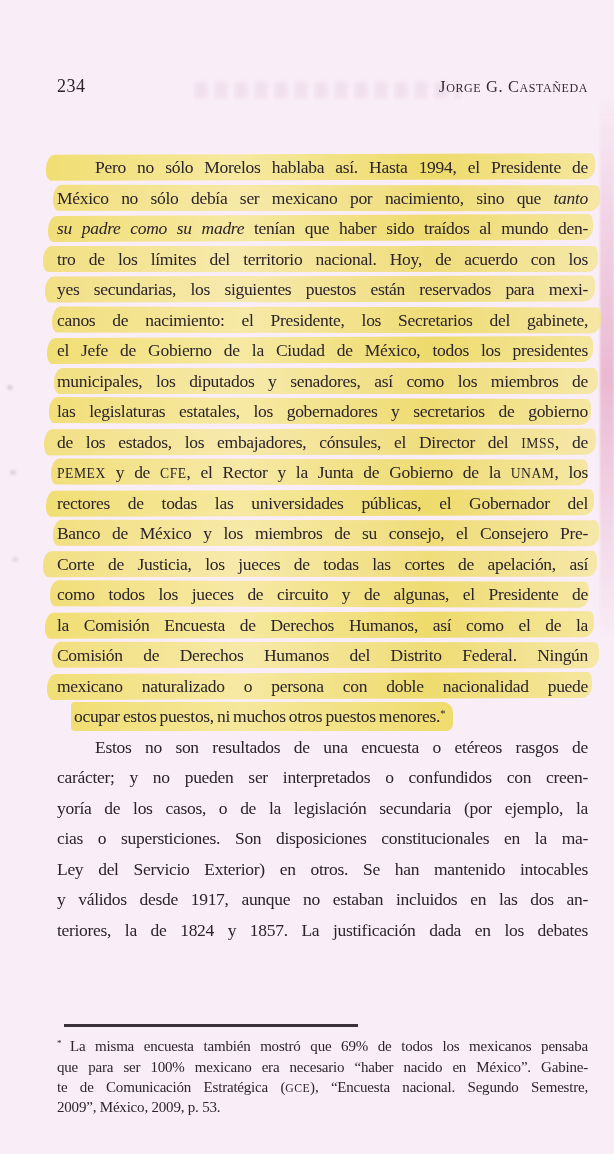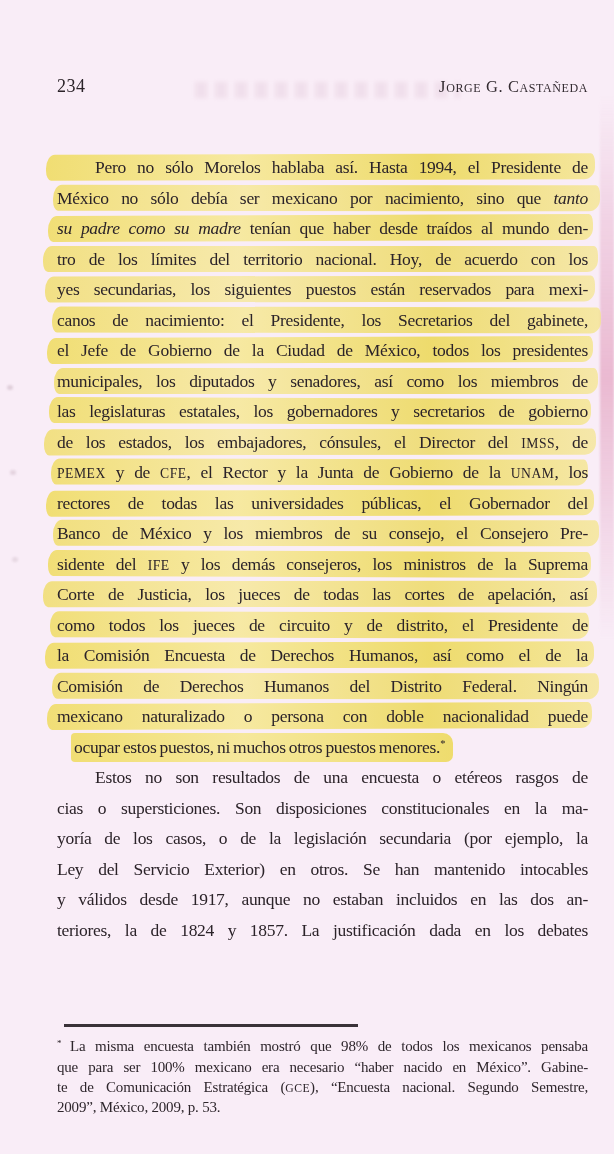--- a/index.html
+++ b/index.html
@@ -100,48 +100,48 @@
   <div class="specks"></div>
 
   <div class="header">
     <span class="pagenum">234</span>
     <span class="runhead">Jorge G. Castañeda</span>
   </div>
 
   <div class="body" id="body">
       <div class="line ind hl" style="--l: -11.5px; --r: -6.4px; --rot: -0.14deg; --hlg: linear-gradient(91deg, rgba(240,221,108,0.95) 0%, rgba(246,232,142,0.83) 35%, rgba(237,218,100,0.95) 70%, rgba(244,229,136,0.81) 100%);"><span>Pero no sólo Morelos hablaba así. Hasta 1994, el Presidente de</span></div>
       <div class="line hl" style="--l: -4.5px; --r: -11.8px; --rot: 0.06deg; --hlg: linear-gradient(91deg, rgba(240,221,108,0.87) 0%, rgba(246,232,142,0.75) 35%, rgba(237,218,100,0.87) 70%, rgba(244,229,136,0.73) 100%);"><span>México no sólo debía ser mexicano por nacimiento, sino que </span><span class="it">tanto</span></div>
-      <div class="line hl" style="--l: -9.4px; --r: -4.2px; --rot: -0.23deg; --hlg: linear-gradient(91deg, rgba(240,221,108,0.93) 0%, rgba(246,232,142,0.81) 35%, rgba(237,218,100,0.93) 70%, rgba(244,229,136,0.79) 100%);"><span class="it">su padre como su madre</span><span> tenían que haber desde traídos al mundo den-</span></div>
+      <div class="line hl" style="--l: -9.4px; --r: -4.2px; --rot: -0.23deg; --hlg: linear-gradient(91deg, rgba(240,221,108,0.93) 0%, rgba(246,232,142,0.81) 35%, rgba(237,218,100,0.93) 70%, rgba(244,229,136,0.79) 100%);"><span class="it">su padre como su madre</span><span> tenían que haber sido traídos al mundo den-</span></div>
       <div class="line hl" style="--l: -14.4px; --r: -9.5px; --rot: -0.02deg; --hlg: linear-gradient(91deg, rgba(240,221,108,0.84) 0%, rgba(246,232,142,0.72) 35%, rgba(237,218,100,0.84) 70%, rgba(244,229,136,0.70) 100%);"><span>tro de los límites del territorio nacional. Hoy, de acuerdo con los</span></div>
       <div class="line hl" style="--l: -12.3px; --r: -7.2px; --rot: -0.11deg; --hlg: linear-gradient(91deg, rgba(240,221,108,0.82) 0%, rgba(246,232,142,0.70) 35%, rgba(237,218,100,0.82) 70%, rgba(244,229,136,0.68) 100%);"><span>yes secundarias, los siguientes puestos están reservados para mexi-</span></div>
       <div class="line hl" style="--l: -5.2px; --r: -12.6px; --rot: 0.10deg; --hlg: linear-gradient(91deg, rgba(240,221,108,0.88) 0%, rgba(246,232,142,0.76) 35%, rgba(237,218,100,0.88) 70%, rgba(244,229,136,0.74) 100%);"><span>canos de nacimiento: el Presidente, los Secretarios del gabinete,</span></div>
       <div class="line hl" style="--l: -10.2px; --r: -5.0px; --rot: -0.20deg; --hlg: linear-gradient(91deg, rgba(240,221,108,0.94) 0%, rgba(246,232,142,0.82) 35%, rgba(237,218,100,0.94) 70%, rgba(244,229,136,0.80) 100%);"><span>el Jefe de Gobierno de la Ciudad de México, todos los presidentes</span></div>
       <div class="line hl" style="--l: -3.1px; --r: -10.3px; --rot: 0.01deg; --hlg: linear-gradient(91deg, rgba(240,221,108,0.85) 0%, rgba(246,232,142,0.73) 35%, rgba(237,218,100,0.85) 70%, rgba(244,229,136,0.71) 100%);"><span>municipales, los diputados y senadores, así como los miembros de</span></div>
       <div class="line hl" style="--l: -8.1px; --r: -2.7px; --rot: 0.21deg; --hlg: linear-gradient(91deg, rgba(240,221,108,0.91) 0%, rgba(246,232,142,0.79) 35%, rgba(237,218,100,0.91) 70%, rgba(244,229,136,0.77) 100%);"><span>las legislaturas estatales, los gobernadores y secretarios de gobierno</span></div>
       <div class="line hl" style="--l: -13.0px; --r: -8.0px; --rot: -0.08deg; --hlg: linear-gradient(91deg, rgba(240,221,108,0.83) 0%, rgba(246,232,142,0.71) 35%, rgba(237,218,100,0.83) 70%, rgba(244,229,136,0.69) 100%);"><span>de los estados, los embajadores, cónsules, el Director del </span><span class="sc">IMSS</span><span>, de</span></div>
       <div class="line hl" style="--l: -6.0px; --r: -0.4px; --rot: 0.13deg; --hlg: linear-gradient(91deg, rgba(240,221,108,0.89) 0%, rgba(246,232,142,0.77) 35%, rgba(237,218,100,0.89) 70%, rgba(244,229,136,0.75) 100%);"><span class="sc">PEMEX</span><span> y de </span><span class="sc">CFE</span><span>, el Rector y la Junta de Gobierno de la </span><span class="sc">UNAM</span><span>, los</span></div>
       <div class="line hl" style="--l: -10.9px; --r: -5.8px; --rot: -0.17deg; --hlg: linear-gradient(91deg, rgba(240,221,108,0.94) 0%, rgba(246,232,142,0.82) 35%, rgba(237,218,100,0.94) 70%, rgba(244,229,136,0.80) 100%);"><span>rectores de todas las universidades públicas, el Gobernador del</span></div>
       <div class="line hl" style="--l: -3.9px; --r: -11.1px; --rot: 0.04deg; --hlg: linear-gradient(91deg, rgba(240,221,108,0.86) 0%, rgba(246,232,142,0.74) 35%, rgba(237,218,100,0.86) 70%, rgba(244,229,136,0.72) 100%);"><span>Banco de México y los miembros de su consejo, el Consejero Pre-</span></div>
-      <div class="line hl" style="--l: -8.8px; --r: -3.5px; --rot: 0.24deg; --hlg: linear-gradient(91deg, rgba(240,221,108,0.92) 0%, rgba(246,232,142,0.80) 35%, rgba(237,218,100,0.92) 70%, rgba(244,229,136,0.78) 100%);"><span>sidente del </span><span class="sc">IFE</span><span> y los demás consejeros, los ministros de la Suprema</span></div>
       <div class="line hl" style="--l: -13.8px; --r: -8.8px; --rot: -0.05deg; --hlg: linear-gradient(91deg, rgba(240,221,108,0.84) 0%, rgba(246,232,142,0.72) 35%, rgba(237,218,100,0.84) 70%, rgba(244,229,136,0.70) 100%);"><span>Corte de Justicia, los jueces de todas las cortes de apelación, así</span></div>
-      <div class="line hl" style="--l: -6.7px; --r: -1.2px; --rot: 0.16deg; --hlg: linear-gradient(91deg, rgba(240,221,108,0.90) 0%, rgba(246,232,142,0.78) 35%, rgba(237,218,100,0.90) 70%, rgba(244,229,136,0.76) 100%);"><span>como todos los jueces de circuito y de distrito, el Presidente de</span></div>
+      <div class="line hl" style="--l: -6.7px; --r: -1.2px; --rot: 0.16deg; --hlg: linear-gradient(91deg, rgba(240,221,108,0.90) 0%, rgba(246,232,142,0.78) 35%, rgba(237,218,100,0.90) 70%, rgba(244,229,136,0.76) 100%);"><span>como todos los jueces de circuito y de algunas, el Presidente de</span></div>
       <div class="line hl" style="--l: -11.7px; --r: -6.6px; --rot: -0.14deg; --hlg: linear-gradient(91deg, rgba(240,221,108,0.95) 0%, rgba(246,232,142,0.83) 35%, rgba(237,218,100,0.95) 70%, rgba(244,229,136,0.81) 100%);"><span>la Comisión Encuesta de Derechos Humanos, así como el de la</span></div>
       <div class="line hl" style="--l: -4.6px; --r: -11.9px; --rot: 0.07deg; --hlg: linear-gradient(91deg, rgba(240,221,108,0.87) 0%, rgba(246,232,142,0.75) 35%, rgba(237,218,100,0.87) 70%, rgba(244,229,136,0.73) 100%);"><span>Comisión de Derechos Humanos del Distrito Federal. Ningún</span></div>
       <div class="line hl" style="--l: -9.6px; --r: -4.3px; --rot: -0.22deg; --hlg: linear-gradient(91deg, rgba(240,221,108,0.93) 0%, rgba(246,232,142,0.81) 35%, rgba(237,218,100,0.93) 70%, rgba(244,229,136,0.79) 100%);"><span>mexicano naturalizado o persona con doble nacionalidad puede</span></div>
       <div class="line last"><span class="hl-in"><span>ocupar estos puestos, ni muchos otros puestos menores.</span><span class="sup">*</span></span></div>
       <div class="line ind"><span>Estos no son resultados de una encuesta o etéreos rasgos de</span></div>
+      <div class="line"><span>carácter; y no pueden ser interpretados o confundidos con creen-</span></div>
+      <div class="line"><span>yoría de los casos, o de la legislación secundaria (por ejemplo, la</span></div>
       <div class="line"><span>cias o supersticiones. Son disposiciones constitucionales en la ma-</span></div>
-      <div class="line"><span>yoría de los casos, o de la legislación secundaria (por ejemplo, la</span></div>
       <div class="line"><span>Ley del Servicio Exterior) en otros. Se han mantenido intocables</span></div>
       <div class="line"><span>y válidos desde 1917, aunque no estaban incluidos en las dos an-</span></div>
       <div class="line"><span>teriores, la de 1824 y 1857. La justificación dada en los debates</span></div>
     </div>
 
   <div class="fn">
     <div class="fn-rule"></div>
     <div id="fnlines">
-        <div class="fn-line"><span class="sup">* </span><span>La misma encuesta también mostró que 98% de todos los mexicanos pensaba</span></div>
+        <div class="fn-line"><span class="sup">* </span><span>La misma encuesta también mostró que 69% de todos los mexicanos pensaba</span></div>
         <div class="fn-line"><span>que para ser 100% mexicano era necesario “haber nacido en México”. Gabine-</span></div>
         <div class="fn-line"><span>te de Comunicación Estratégica (</span><span class="sc">GCE</span><span>), “Encuesta nacional. Segundo Semestre,</span></div>
         <div class="fn-line last"><span>2009”, México, 2009, p. 53.</span></div>
       </div>
   </div>
 </div>
 
 </body></html>

